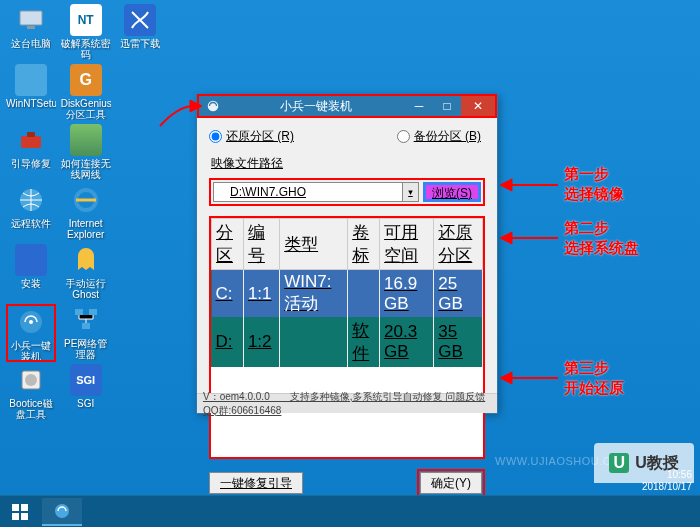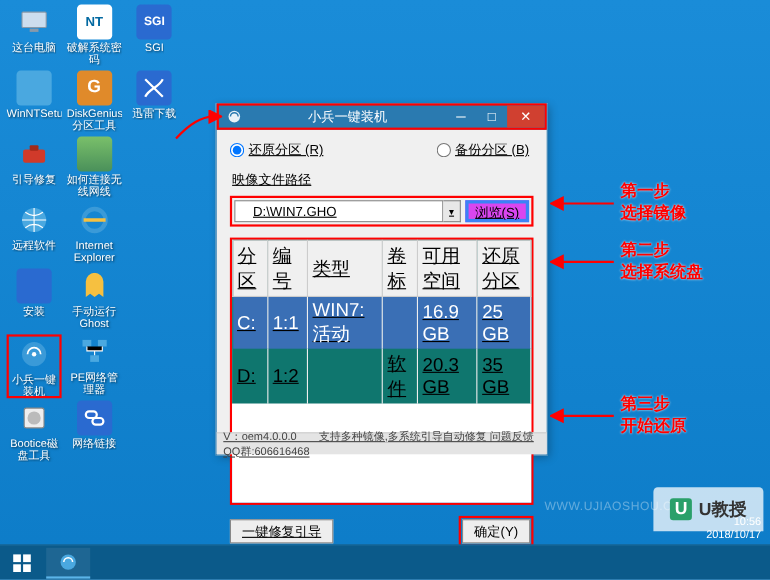--- a/index.html
+++ b/index.html
@@ -225,31 +225,20 @@
           <div class="svg32" style="background:none;border-radius:4px;display:flex;align-items:center;justify-content:center">
             <svg width="26" height="26">
               <rect x="2" y="2" width="8" height="6" fill="#4aa8e0"></rect>
               <rect x="16" y="2" width="8" height="6" fill="#4aa8e0"></rect>
               <rect x="9" y="16" width="8" height="6" fill="#4aa8e0"></rect>
               <path d="M6 8v4h14V8M13 12v4" stroke="#fff"></path>
             </svg>
           </div>
         </div>
         <div class="di-label">PE网络管理器</div>
-      </div>
-      <div class="desktop-icon">
-        <div class="di-img">
-          <div class="svg32" style="background:#2a6ad0;border-radius:4px;display:flex;align-items:center;justify-content:center">
-            <svg width="24" height="24">
-              <rect x="4" y="6" width="10" height="6" rx="3" fill="none" stroke="#fff" stroke-width="2"></rect>
-              <rect x="10" y="12" width="10" height="6" rx="3" fill="none" stroke="#fff" stroke-width="2"></rect>
-            </svg>
-          </div>
-        </div>
-        <div class="di-label">网络链接</div>
       </div>
       <div class="desktop-icon">
         <div class="di-img">
           <div class="svg32" style="background:#2a6ad0;border-radius:4px;display:flex;align-items:center;justify-content:center">
             <span style="color:#fff;font-weight:bold;font-size:11px">SGI</span>
           </div>
         </div>
         <div class="di-label">SGI</div>
       </div>
       <div class="desktop-icon">

